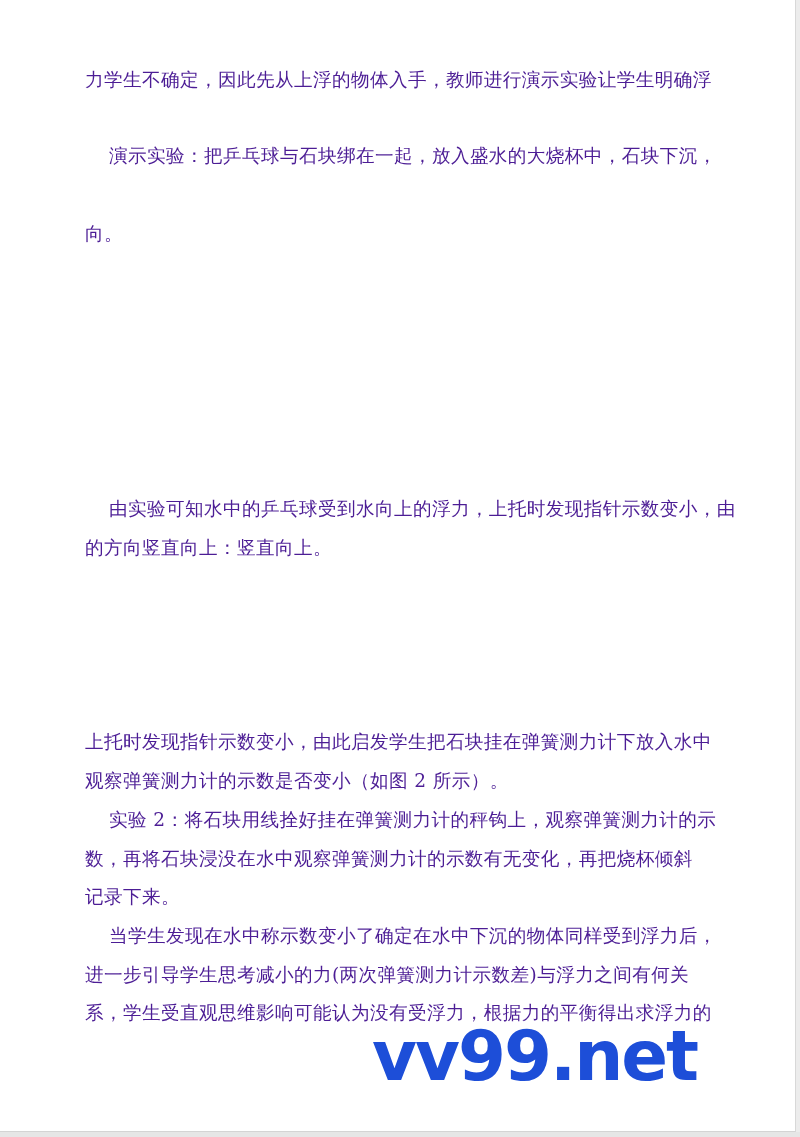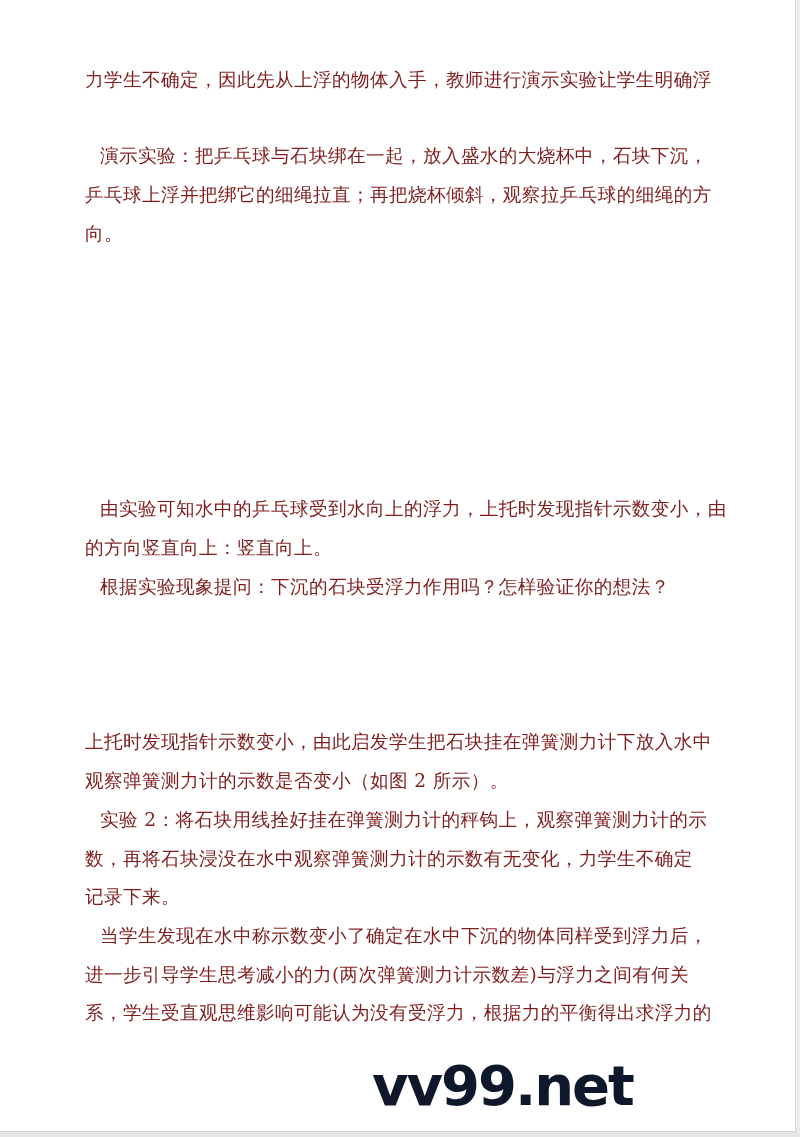--- a/index.html
+++ b/index.html
@@ -14,58 +14,56 @@
     border-right: 1px solid #d8d8d8;
     border-bottom: 1px solid #d4d4d4;
   }
   .bottom-strip {
     position: absolute; left: 0; top: 1132px; width: 800px; height: 5px;
     background: #e6e6e6;
   }
   .line {
     position: absolute; left: 85px;
     font-size: 18.6px; line-height: 22px;
-    color: #7f1d1d; white-space: nowrap;
+    color: #4c1d95; white-space: nowrap;
     letter-spacing: 0.4px;
   }
-  .line.indent { left: 100px; }
+  .line.indent { left: 109px; }
   .watermark {
-    position: absolute; left: 372px; top: 1046px;
+    position: absolute; left: 372px; top: 1016px;
     font-family: "DejaVu Sans", "Liberation Sans", sans-serif;
-    font-weight: bold; font-size: 56px; line-height: 80px;
-    color: #0f172a; letter-spacing: -2px;
+    font-weight: bold; font-size: 69px; line-height: 80px;
+    color: #1d4ed8; letter-spacing: -2px;
     z-index: 0; user-select: none;
   }
   .line { z-index: 1; }
 </style>
 </head>
 <body>
 
 <div class="page">
 
   <div class="watermark">vv99.net</div>
 
   <div class="line" style="top:69px">力学生不确定，因此先从上浮的物体入手，教师进行演示实验让学生明确浮</div>
 
   <div class="line indent" style="top:145px">演示实验：把乒乓球与石块绑在一起，放入盛水的大烧杯中，石块下沉，</div>
-  <div class="line" style="top:184px">乒乓球上浮并把绑它的细绳拉直；再把烧杯倾斜，观察拉乒乓球的细绳的方</div>
   <div class="line" style="top:223px">向。</div>
 
   <div style="position:absolute;left:85px;top:260px;width:620px;height:225px;"></div>
 
   <div class="line indent" style="top:498px">由实验可知水中的乒乓球受到水向上的浮力，上托时发现指针示数变小，由</div>
   <div class="line" style="top:537px">的方向竖直向上：竖直向上。</div>
 
-  <div class="line indent" style="top:576px">根据实验现象提问：下沉的石块受浮力作用吗？怎样验证你的想法？</div>
 
   <div class="line" style="top:731px">上托时发现指针示数变小，由此启发学生把石块挂在弹簧测力计下放入水中</div>
   <div class="line" style="top:770px">观察弹簧测力计的示数是否变小（如图 2 所示）。</div>
 
   <div class="line indent" style="top:809px">实验 2：将石块用线拴好挂在弹簧测力计的秤钩上，观察弹簧测力计的示</div>
-  <div class="line" style="top:848px">数，再将石块浸没在水中观察弹簧测力计的示数有无变化，力学生不确定</div>
+  <div class="line" style="top:848px">数，再将石块浸没在水中观察弹簧测力计的示数有无变化，再把烧杯倾斜</div>
   <div class="line" style="top:886px">记录下来。</div>
 
   <div class="line indent" style="top:925px">当学生发现在水中称示数变小了确定在水中下沉的物体同样受到浮力后，</div>
   <div class="line" style="top:964px">进一步引导学生思考减小的力(两次弹簧测力计示数差)与浮力之间有何关</div>
   <div class="line" style="top:1002px">系，学生受直观思维影响可能认为没有受浮力，根据力的平衡得出求浮力的</div>
 
 </div>
 
 <div class="bottom-strip"></div>
 

